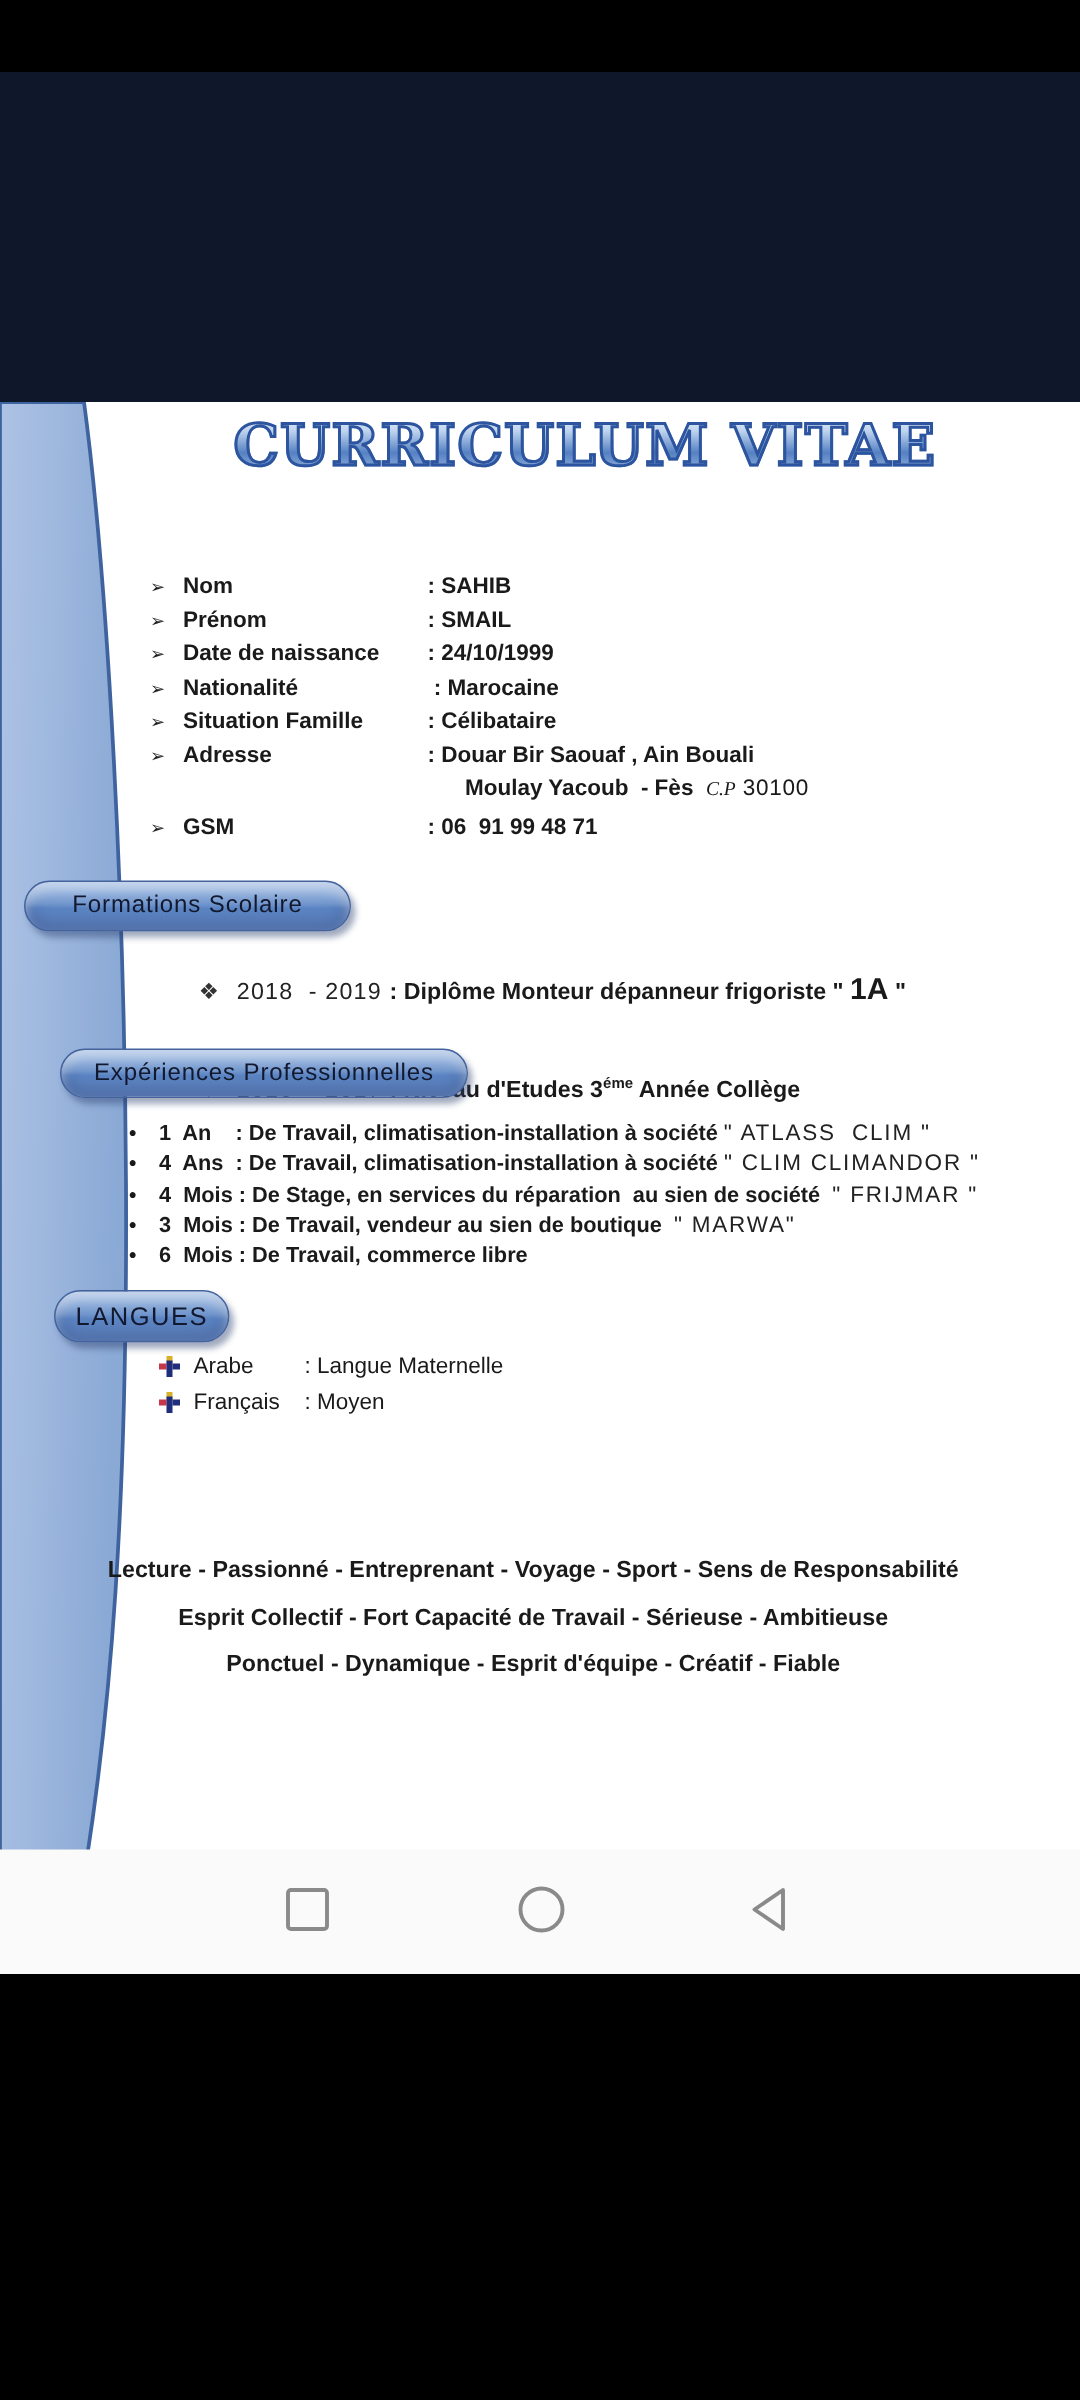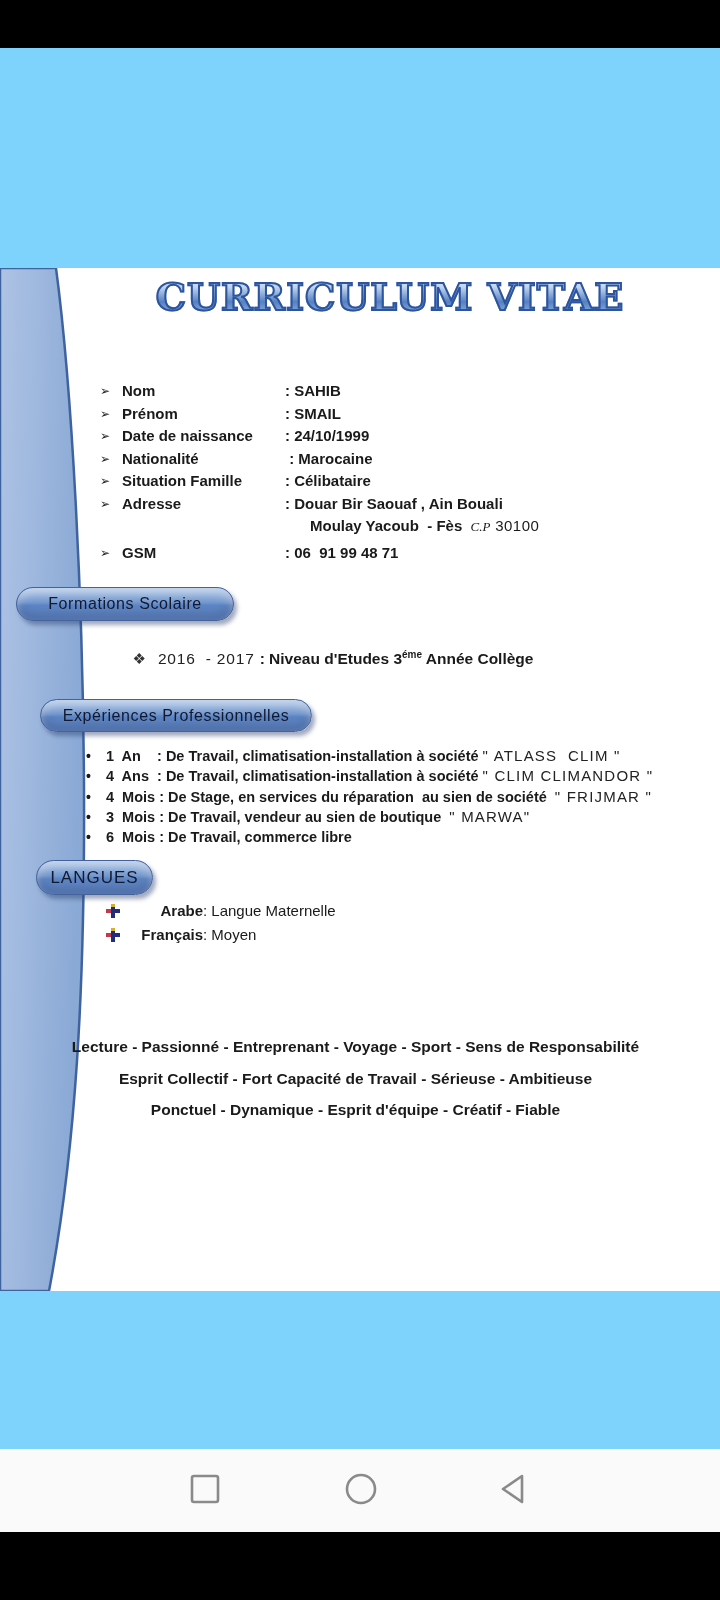--- a/index.html
+++ b/index.html
@@ -1,19 +1,19 @@
 <!DOCTYPE html>
 <html><head>
 <meta charset="utf-8">
 <style>
   * { margin:0; padding:0; box-sizing:border-box; }
   html,body { background:#000; }
   .screen {
-    position:relative; width:720px; height:1532px; overflow:hidden;
-    background:#7dd3fc; font-family:"Liberation Sans", sans-serif;
+    position:relative; width:720px; height:1316px; overflow:hidden;
+    background:#0f172a; font-family:"Liberation Sans", sans-serif;
   }
   .statusbar { position:absolute; top:0; left:0; width:720px; height:48px; background:#000; }
 
   
   .page {
     position:absolute; top:268px; left:0; width:720px; height:1023px;
     background:#ffffff; overflow:hidden;
   }
   .side-shape { position:absolute; top:0; left:0; }
 
@@ -61,21 +61,21 @@
   .fsup  { font-weight:bold; font-size:10px; vertical-align:super; }
 
   .experiences { position:absolute; left:86px; top:478px; width:620px; color:#1a1a1a; }
   .exp-item { font-size:14.5px; font-weight:bold; line-height:19.3px; white-space:pre; }
   .exp-item .bullet { display:inline-block; width:20px; font-size:14px; }
   .company { font-weight:normal; letter-spacing:1.2px; font-size:15px; color:#222; }
 
   .langs { position:absolute; left:106px; top:634px; width:400px; color:#1a1a1a; }
   .lang-row { display:flex; align-items:center; margin-bottom:7px; font-size:15px; }
   .cross-icon { margin-right:9px; display:inline-block; }
-  .lname { font-weight:bold; width:74px;text-align:right; }
+  .lname { font-weight:normal; width:74px; }
   .lvalue { font-weight:normal; white-space:pre-wrap; }
 
   .competences { position:absolute; left:28px; top:770px; width:655px; text-align:center; color:#1a1a1a; }
   .comp-line { font-weight:bold; font-size:15.5px; margin-bottom:13.5px; }
 
   
   .navbar {
     position:absolute; left:0; bottom:0; width:720px; height:83px;
     background:#fafafa;
   }
@@ -146,20 +146,23 @@
         <span class="bullet">➢</span>
         <span class="dlabel">GSM</span>
         <span class="dvalue">: 06  91 99 48 71</span>
       </div>
     </div>
 
     <div class="pill pill-form">
       <span>Formations Scolaire</span>
     </div>
     <div class="formations">
+      <div class="form-item">
+        <span class="bullet">❖</span><span class="years">2018  - 2019 </span><span class="ftext">: Diplôme Monteur dépanneur frigoriste " </span><span class="fbig">1A</span><span class="ftext"> "</span>
+      </div>
       <div class="form-item">
         <span class="bullet">❖</span><span class="years">2016  - 2017 </span><span class="ftext">: Niveau d'Etudes 3</span><span class="fsup">éme</span><span class="ftext"> Année Collège</span>
       </div>
     </div>
 
     <div class="pill pill-exp">
       <span>Expériences Professionnelles</span>
     </div>
     <div class="experiences">
       <div class="exp-item"><span class="bullet">•</span><span>1  An    : De Travail, climatisation-installation à société </span><span class="company">" ATLASS  CLIM "</span></div>

